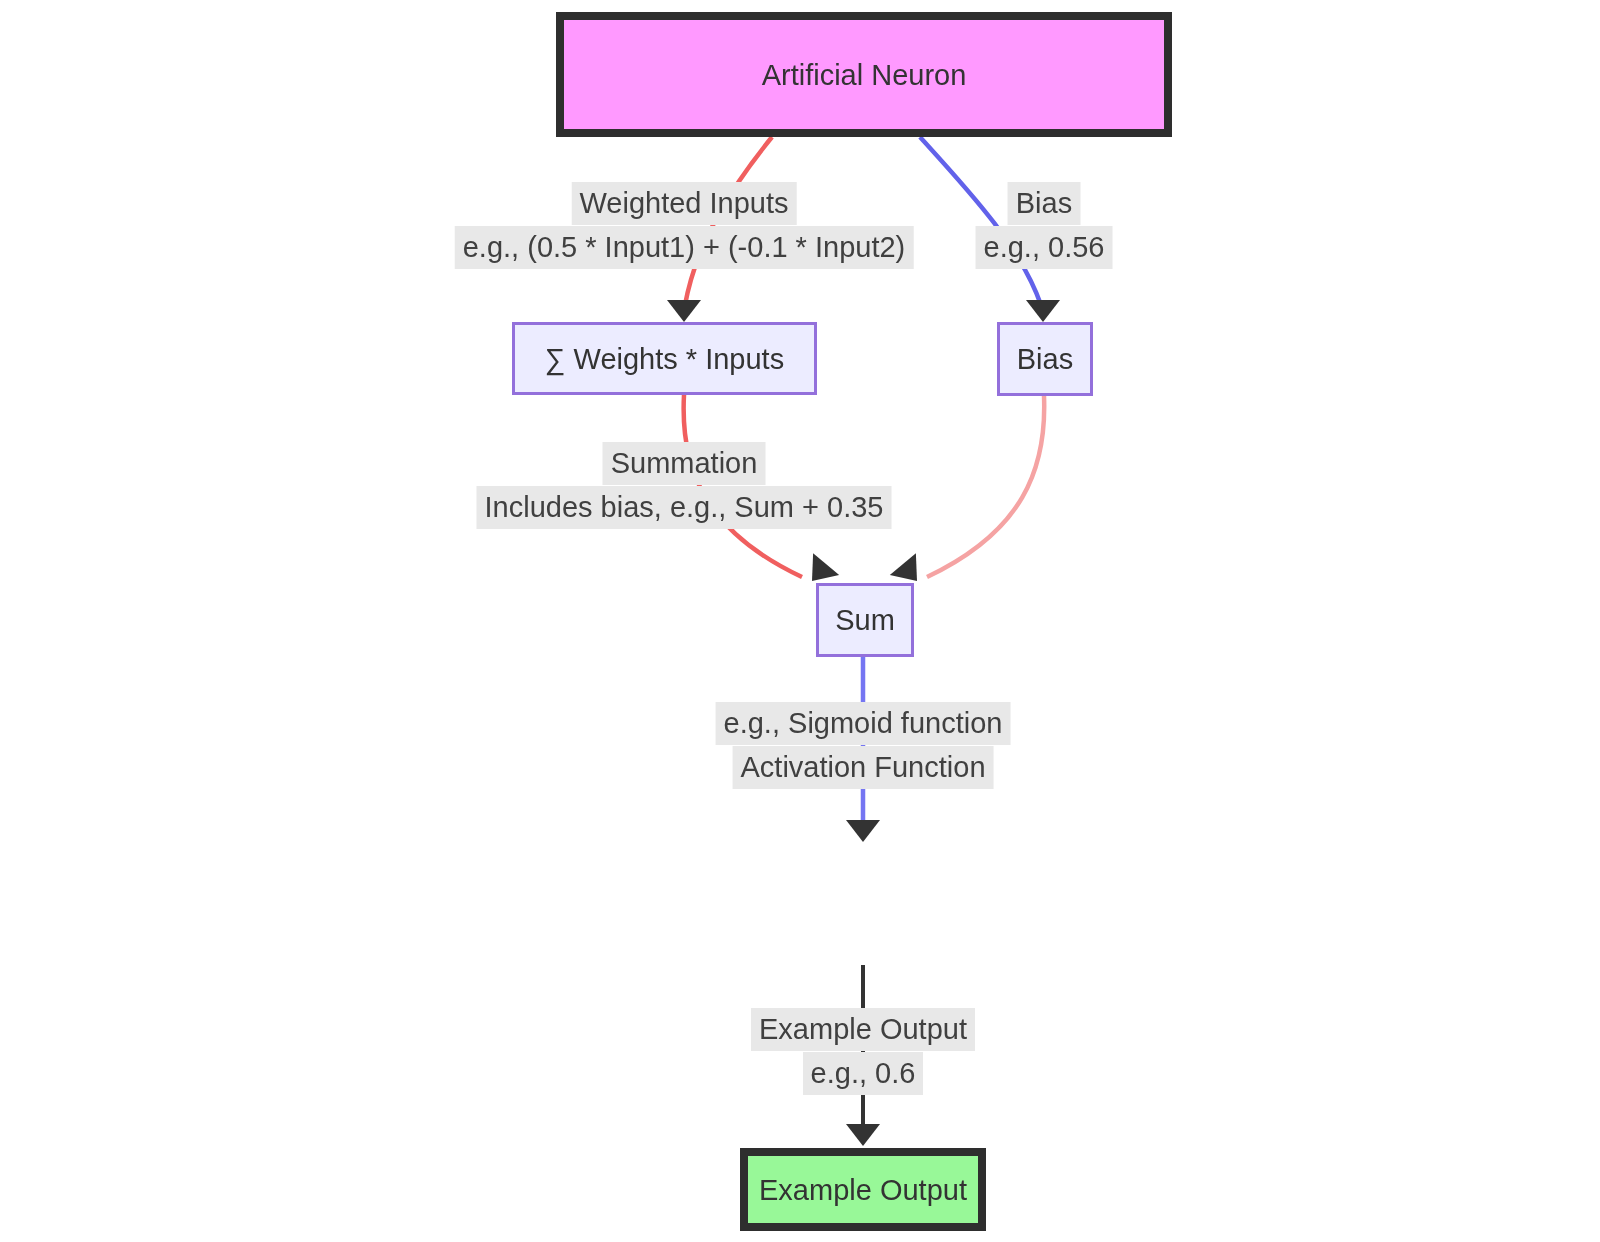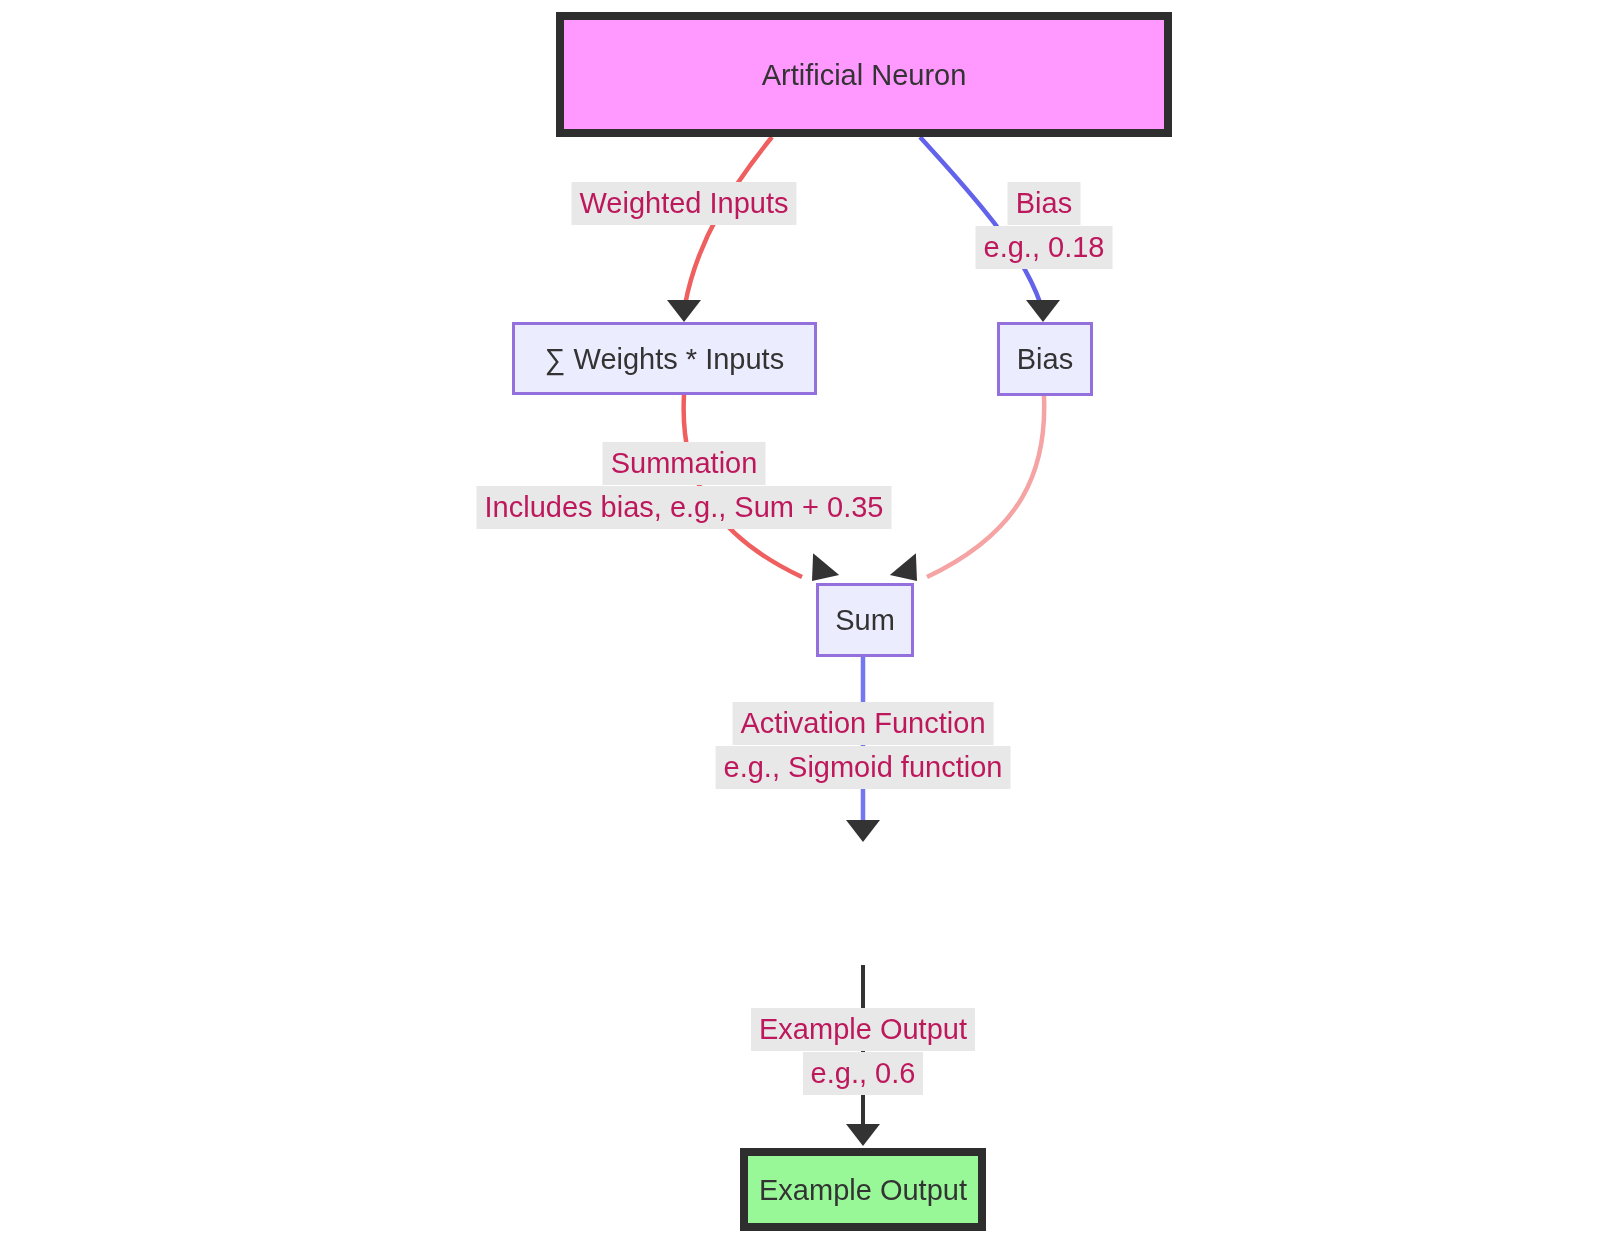--- a/index.html
+++ b/index.html
@@ -15,21 +15,21 @@
     position:absolute; box-sizing:border-box;
     display:flex; flex-direction:column; align-items:center; justify-content:center;
     font-size:29px; line-height:42px; color:#333333; text-align:center; white-space:nowrap;
   }
   .node-dark   { border:8px solid #2e2e2e; }
   .node-purple { border:3px solid #9370db; }
 
   .edge-label {
     position:absolute; transform:translateX(-50%);
     display:flex; flex-direction:column; align-items:center;
-    font-size:29px; line-height:39px; color:#be185d; text-align:center; white-space:nowrap;
+    font-size:29px; line-height:39px; color:#404040; text-align:center; white-space:nowrap;
   }
   .edge-label span { background:#e8e8e8; padding:2px 8px; margin-bottom:1px; }
 
   
   #node-artificial-neuron { left:556px; top:12px;   width:616px; height:125px; }
   #node-weights-inputs    { left:512px; top:322px;  width:305px; height:73px;  }
   #node-bias              { left:997px; top:322px;  width:96px;  height:74px;  }
   #node-sum               { left:816px; top:583px;  width:98px;  height:74px;  }
   #node-output            { left:592px; top:842px;  width:543px; height:123px; }
   #node-example-output    { left:740px; top:1148px; width:246px; height:83px;  }
@@ -82,35 +82,36 @@
     <span>Sum</span>
   </div>
 
 
   <div class="node node-dark" id="node-example-output" style="background: rgb(152, 248, 152);">
     <span>Example Output</span>
   </div>
 
   <div class="edge-label" id="label-weighted-inputs">
     <span>Weighted Inputs</span>
+    <span>e.g., (0.5 * Input1) + (-0.1 * Input2)</span>
   </div>
 
   <div class="edge-label" id="label-bias">
     <span>Bias</span>
-    <span>e.g., 0.18</span>
+    <span>e.g., 0.56</span>
   </div>
 
   <div class="edge-label" id="label-summation">
     <span>Summation</span>
     <span>Includes bias, e.g., Sum + 0.35</span>
   </div>
 
   <div class="edge-label" id="label-activation">
+    <span>e.g., Sigmoid function</span>
     <span>Activation Function</span>
-    <span>e.g., Sigmoid function</span>
   </div>
 
   <div class="edge-label" id="label-example-output">
     <span>Example Output</span>
     <span>e.g., 0.6</span>
   </div>
 
 </div>
 
 </body></html>

